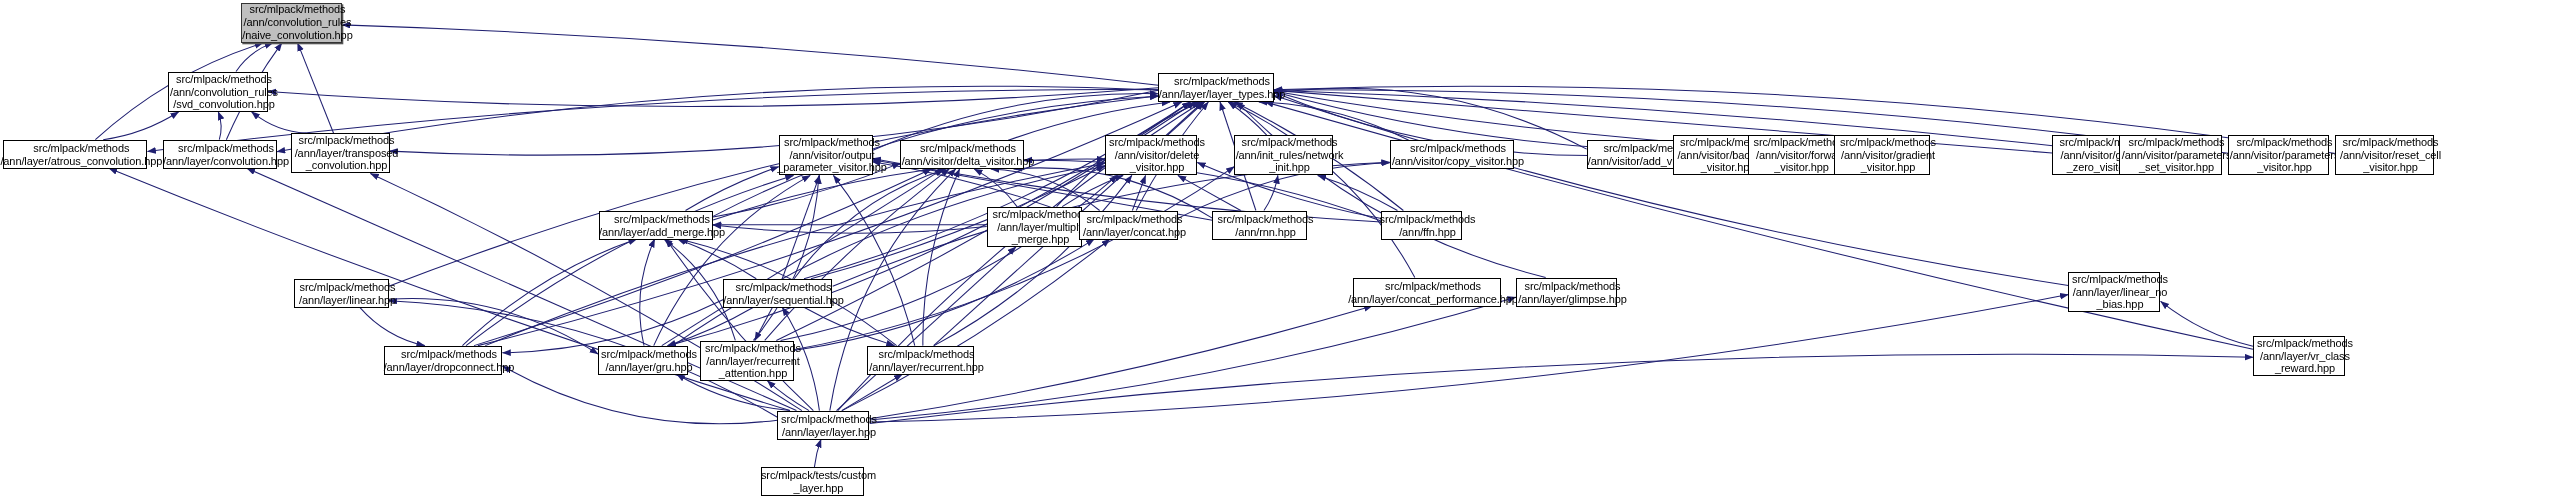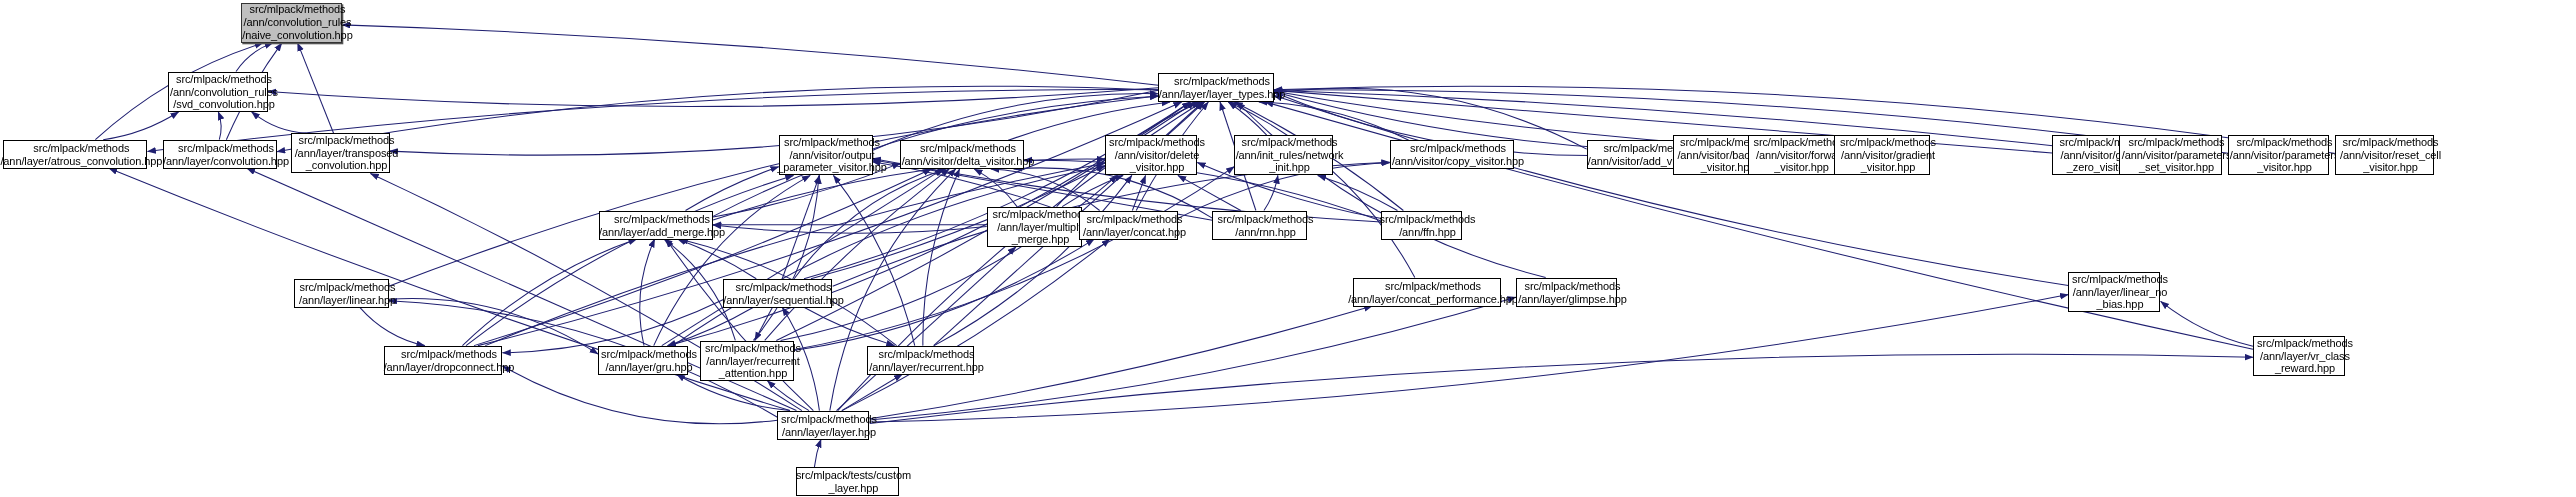--- a/index.html
+++ b/index.html
@@ -255,17 +255,17 @@
       <div class="graph-node" style="left: 700px; top: 341px; width: 94px; height: 40px;"><span class="node-label">src/mlpack/methods
 /ann/layer/recurrent
 _attention.hpp</span></div>
       <div class="graph-node" style="left: 867px; top: 346px; width: 107px; height: 29px;"><span class="node-label">src/mlpack/methods
 /ann/layer/recurrent.hpp</span></div>
       <div class="graph-node" style="left: 2253px; top: 336px; width: 92px; height: 40px;"><span class="node-label">src/mlpack/methods
 /ann/layer/vr_class
 _reward.hpp</span></div>
       <div class="graph-node" style="left: 777px; top: 411px; width: 92px; height: 29px;"><span class="node-label">src/mlpack/methods
 /ann/layer/layer.hpp</span></div>
-      <div class="graph-node" style="left: 761px; top: 467px; width: 103px; height: 29px; margin-left: 35px;"><span class="node-label">src/mlpack/tests/custom
+      <div class="graph-node" style="left: 761px; top: 467px; width: 103px; height: 29px;"><span class="node-label">src/mlpack/tests/custom
 _layer.hpp</span></div>
     </div>
 </div>
 
 
 </body></html>

